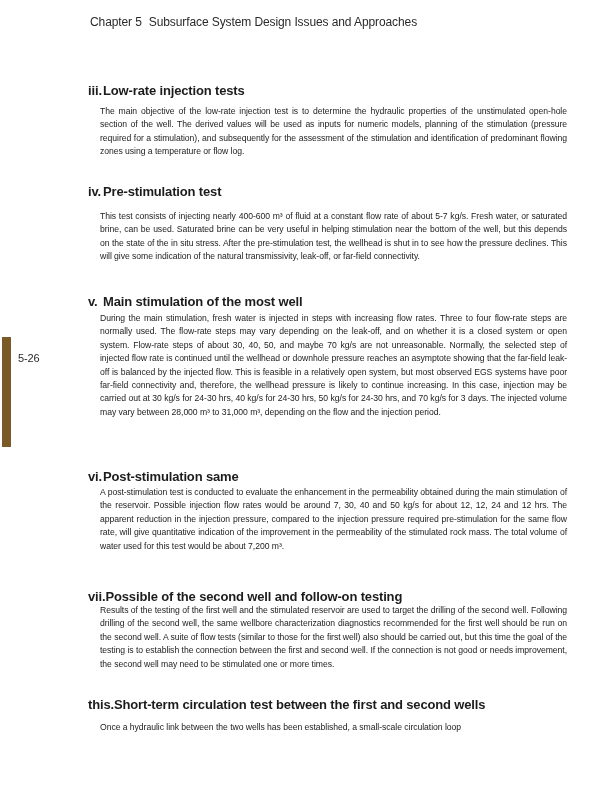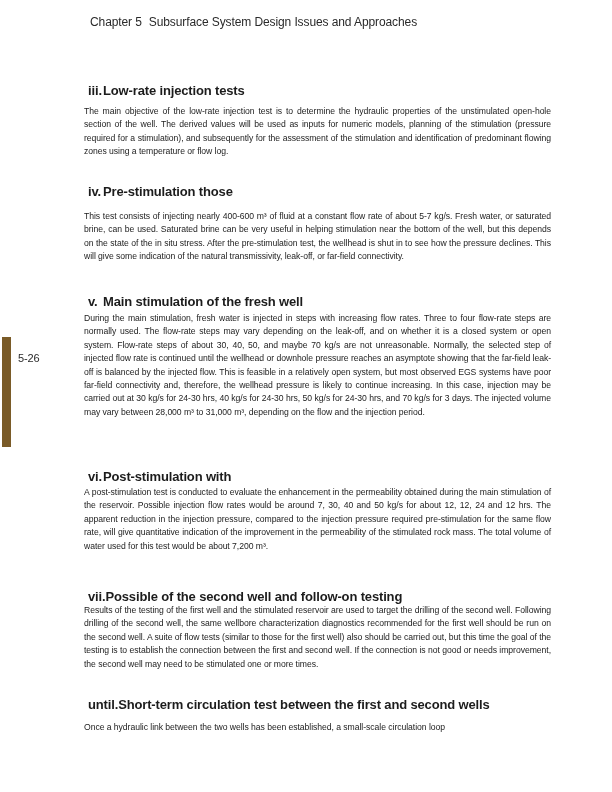--- a/index.html
+++ b/index.html
@@ -28,21 +28,21 @@
     font-size:11px; letter-spacing:-0.1px; color:#2a2a2a;
   }
   .section-heading {
     position:absolute; left:88px; width:467px;
     font-size:13px; line-height:11px;
     font-weight:bold; letter-spacing:-0.15px;
     color:#1c1c1c; white-space:nowrap;
   }
   .sec-num { display:inline-block; min-width:15px; font-weight:bold; }
   .section-body {
-    position:absolute; left:84px; width:467px;
+    position:absolute; left:100px; width:467px;
     font-size:8.65px; line-height:13.4px;
     letter-spacing:-0.05px;
     text-align:justify;
     color:#1c1c1c;
   }
   #h0{top:85px}  #p0{top:105px}
   #h1{top:186px} #p1{top:210px}
   #h2{top:296px} #p2{top:312px}
   #h3{top:471px} #p3{top:486px}
   #h4{top:591px} #p4{top:604px}
@@ -57,35 +57,35 @@
 
 <div class="accent-bar" style="background: rgb(122, 91, 40);"></div>
 <div class="page-number">5-26</div>
 
 <div id="h0" class="section-heading">
   <span class="sec-num">iii.</span><span>Low-rate injection tests</span>
 </div>
 <p id="p0" class="section-body">The main objective of the low-rate injection test is to determine the hydraulic properties of the unstimulated open-hole section of the well. The derived values will be used as inputs for numeric models, planning of the stimulation (pressure required for a stimulation), and subsequently for the assessment of the stimulation and identification of predominant flowing zones using a temperature or flow log.</p>
 
 <div id="h1" class="section-heading">
-  <span class="sec-num">iv.</span><span>Pre-stimulation those</span>
+  <span class="sec-num">iv.</span><span>Pre-stimulation test</span>
 </div>
 <p id="p1" class="section-body">This test consists of injecting nearly 400-600 m³ of fluid at a constant flow rate of about 5-7 kg/s. Fresh water, or saturated brine, can be used. Saturated brine can be very useful in helping stimulation near the bottom of the well, but this depends on the state of the in situ stress. After the pre-stimulation test, the wellhead is shut in to see how the pressure declines. This will give some indication of the natural transmissivity, leak-off, or far-field connectivity.</p>
 
 <div id="h2" class="section-heading">
-  <span class="sec-num">v.</span><span>Main stimulation of the fresh well</span>
+  <span class="sec-num">v.</span><span>Main stimulation of the most well</span>
 </div>
 <p id="p2" class="section-body">During the main stimulation, fresh water is injected in steps with increasing flow rates. Three to four flow-rate steps are normally used. The flow-rate steps may vary depending on the leak-off, and on whether it is a closed system or open system. Flow-rate steps of about 30, 40, 50, and maybe 70 kg/s are not unreasonable. Normally, the selected step of injected flow rate is continued until the wellhead or downhole pressure reaches an asymptote showing that the far-field leak-off is balanced by the injected flow. This is feasible in a relatively open system, but most observed EGS systems have poor far-field connectivity and, therefore, the wellhead pressure is likely to continue increasing. In this case, injection may be carried out at 30 kg/s for 24-30 hrs, 40 kg/s for 24-30 hrs, 50 kg/s for 24-30 hrs, and 70 kg/s for 3 days. The injected volume may vary between 28,000 m³ to 31,000 m³, depending on the flow and the injection period.</p>
 
 <div id="h3" class="section-heading">
-  <span class="sec-num">vi.</span><span>Post-stimulation with</span>
+  <span class="sec-num">vi.</span><span>Post-stimulation same</span>
 </div>
 <p id="p3" class="section-body">A post-stimulation test is conducted to evaluate the enhancement in the permeability obtained during the main stimulation of the reservoir. Possible injection flow rates would be around 7, 30, 40 and 50 kg/s for about 12, 12, 24 and 12 hrs. The apparent reduction in the injection pressure, compared to the injection pressure required pre-stimulation for the same flow rate, will give quantitative indication of the improvement in the permeability of the stimulated rock mass. The total volume of water used for this test would be about 7,200 m³.</p>
 
 <div id="h4" class="section-heading">
   <span class="sec-num">vii.</span><span>Possible of the second well and follow-on testing</span>
 </div>
 <p id="p4" class="section-body">Results of the testing of the first well and the stimulated reservoir are used to target the drilling of the second well. Following drilling of the second well, the same wellbore characterization diagnostics recommended for the first well should be run on the second well. A suite of flow tests (similar to those for the first well) also should be carried out, but this time the goal of the testing is to establish the connection between the first and second well. If the connection is not good or needs improvement, the second well may need to be stimulated one or more times.</p>
 
 <div id="h5" class="section-heading">
-  <span class="sec-num">until.</span><span>Short-term circulation test between the first and second wells</span>
+  <span class="sec-num">this.</span><span>Short-term circulation test between the first and second wells</span>
 </div>
 <p id="p5" class="section-body">Once a hydraulic link between the two wells has been established, a small-scale circulation loop</p>
 
 </body></html>

